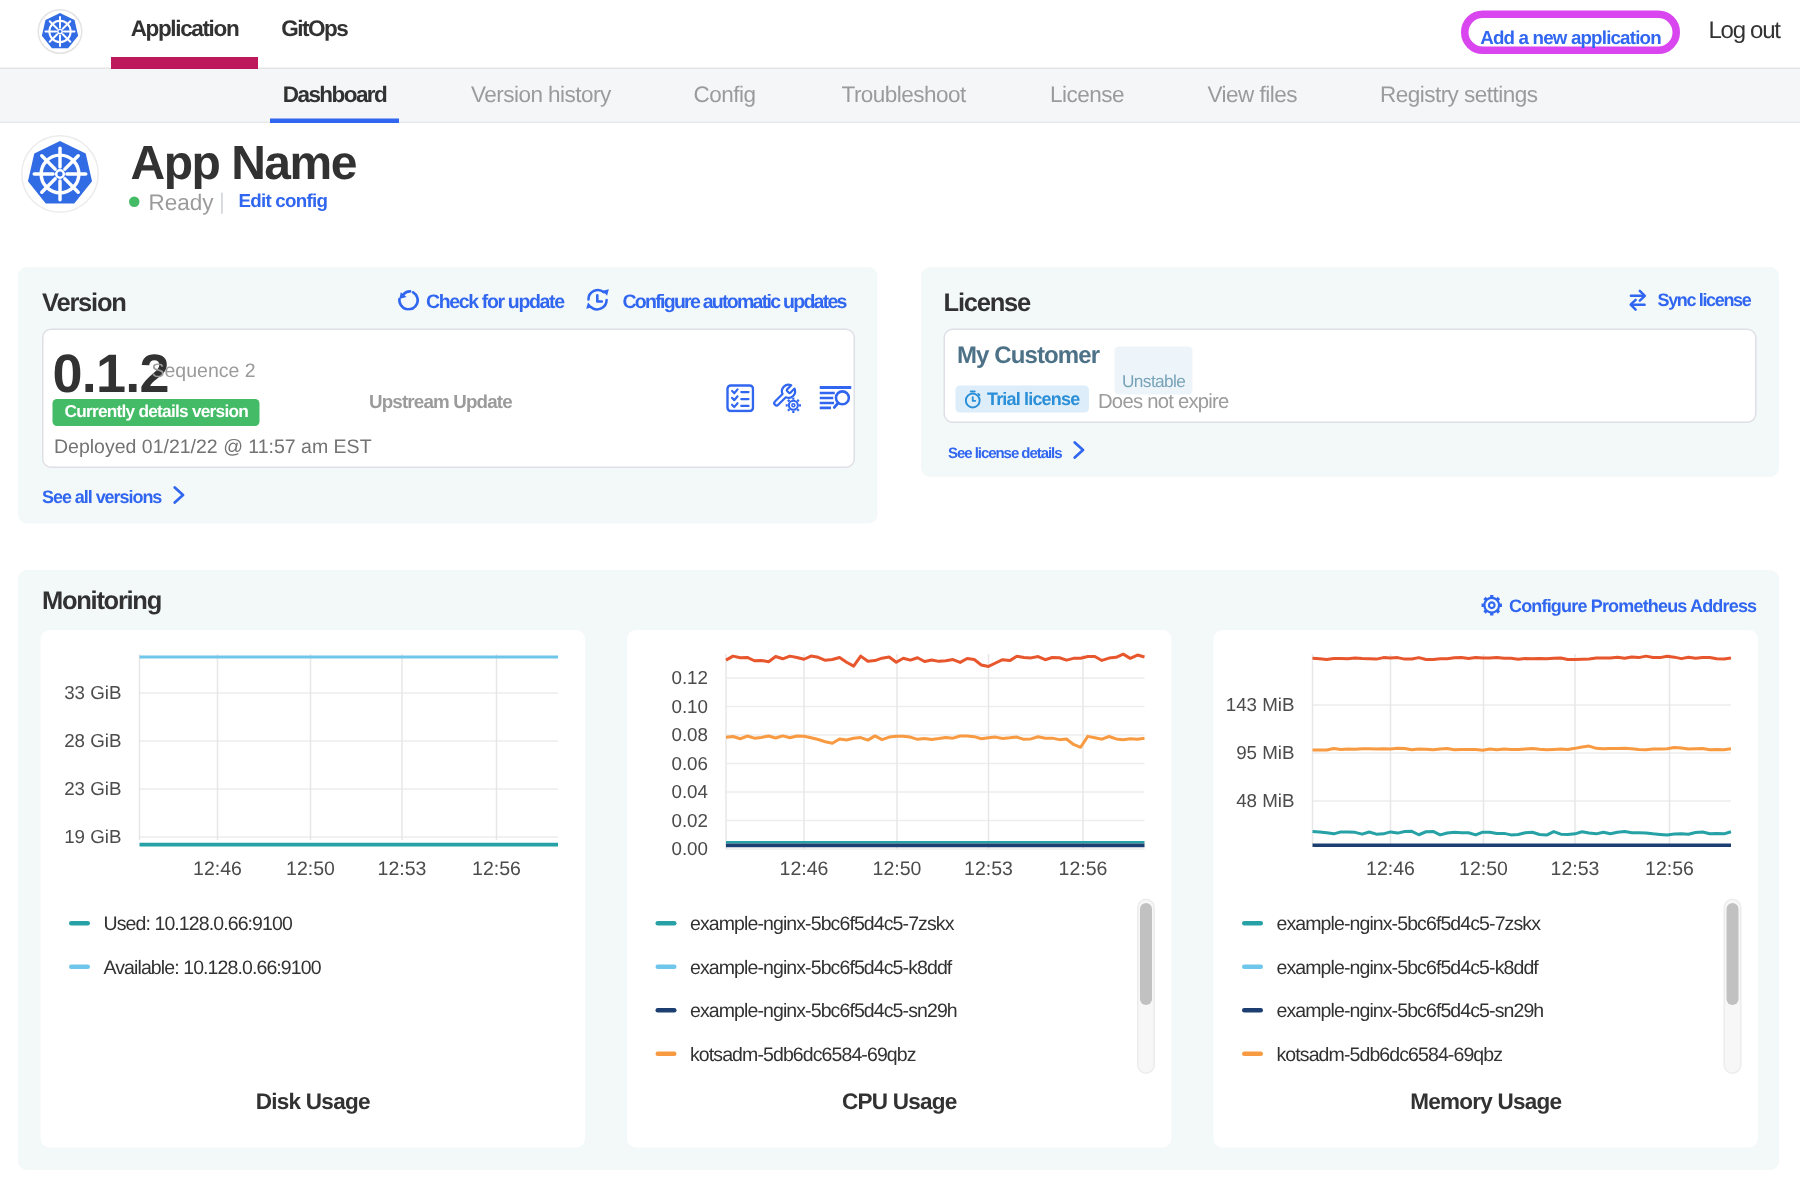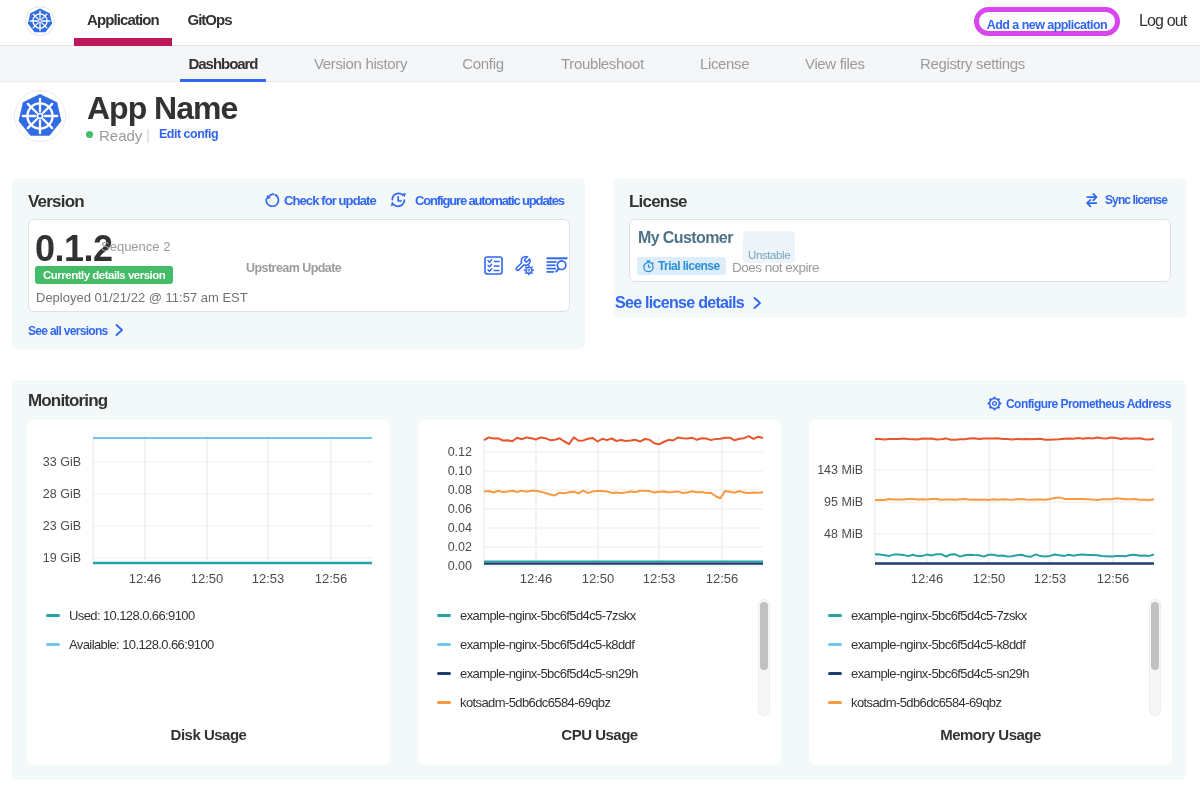--- a/index.html
+++ b/index.html
@@ -185,21 +185,21 @@
     <div class="abs" style="left:8px;top:9px;font-size:16px;font-weight:700;letter-spacing:-0.6px;color:#4d7287;">My Customer</div>
     <div class="chip" style="left:113px;top:11px;background:#eef5fa;color:#78a3b9;height:16px;line-height:16px;padding:16px 5px;font-size:11.5px;letter-spacing:-0.4px;">Unstable</div>
     <div class="chip" style="left:7px;top:37px;background:#ddeefa;color:#2b8fd8;font-weight:700;height:18px;line-height:18px;padding:0 6px 0 21px;letter-spacing:-0.55px;"><svg width="13" height="13" viewBox="0 0 13 13" style="position:absolute;left:5px;top:2.5px;">
           <circle cx="6.5" cy="7" r="4.6" fill="none" stroke="#2b8fd8" stroke-width="1.3"></circle>
           <path d="M 6.5 4.8 L 6.5 7.2 L 8.2 7.2" fill="none" stroke="#2b8fd8" stroke-width="1.2" stroke-linecap="round"></path>
           <line x1="5.2" y1="1" x2="7.8" y2="1" stroke="#2b8fd8" stroke-width="1.3" stroke-linecap="round"></line>
           <line x1="10.2" y1="2.6" x2="11" y2="3.4" stroke="#2b8fd8" stroke-width="1.2" stroke-linecap="round"></line>
         </svg> Trial license</div>
     <div class="abs" style="left:102px;top:40px;font-size:13.5px;letter-spacing:-0.5px;color:#9b9b9b;">Does not expire</div>
   </div>
-  <div class="abs link-sm" style="left:1px;top:116px;font-size:16px;letter-spacing:-0.7px;">See license details <svg width="9" height="12" viewBox="0 0 9 12" style="vertical-align:-1px;margin-left:5px;">
+  <div class="abs link-sm" style="left:18px;top:116px;font-size:10px;letter-spacing:-0.7px;">See license details <svg width="9" height="12" viewBox="0 0 9 12" style="vertical-align:-1px;margin-left:5px;">
         <path d="M 1.5 1 L 7 6 L 1.5 11" fill="none" stroke="#3066f0" stroke-width="1.8" stroke-linecap="round" stroke-linejoin="round"></path>
       </svg></div>
 </div>
 
 <div class="monitor">
   <div class="abs" style="left:16px;top:11px;font-size:17px;font-weight:700;letter-spacing:-0.85px;color:#323232;">Monitoring</div>
   <div class="abs" style="left:975px;top:16px;"><svg width="15" height="15" viewBox="-7.5 -7.5 15 15">
         <circle r="4.9" fill="none" stroke="#3066f0" stroke-width="1.5"></circle>
         <line x1="5.10" y1="0.00" x2="6.80" y2="0.00" stroke="#3066f0" stroke-width="2.2"></line>
         <line x1="3.61" y1="3.61" x2="4.81" y2="4.81" stroke="#3066f0" stroke-width="2.2"></line>

